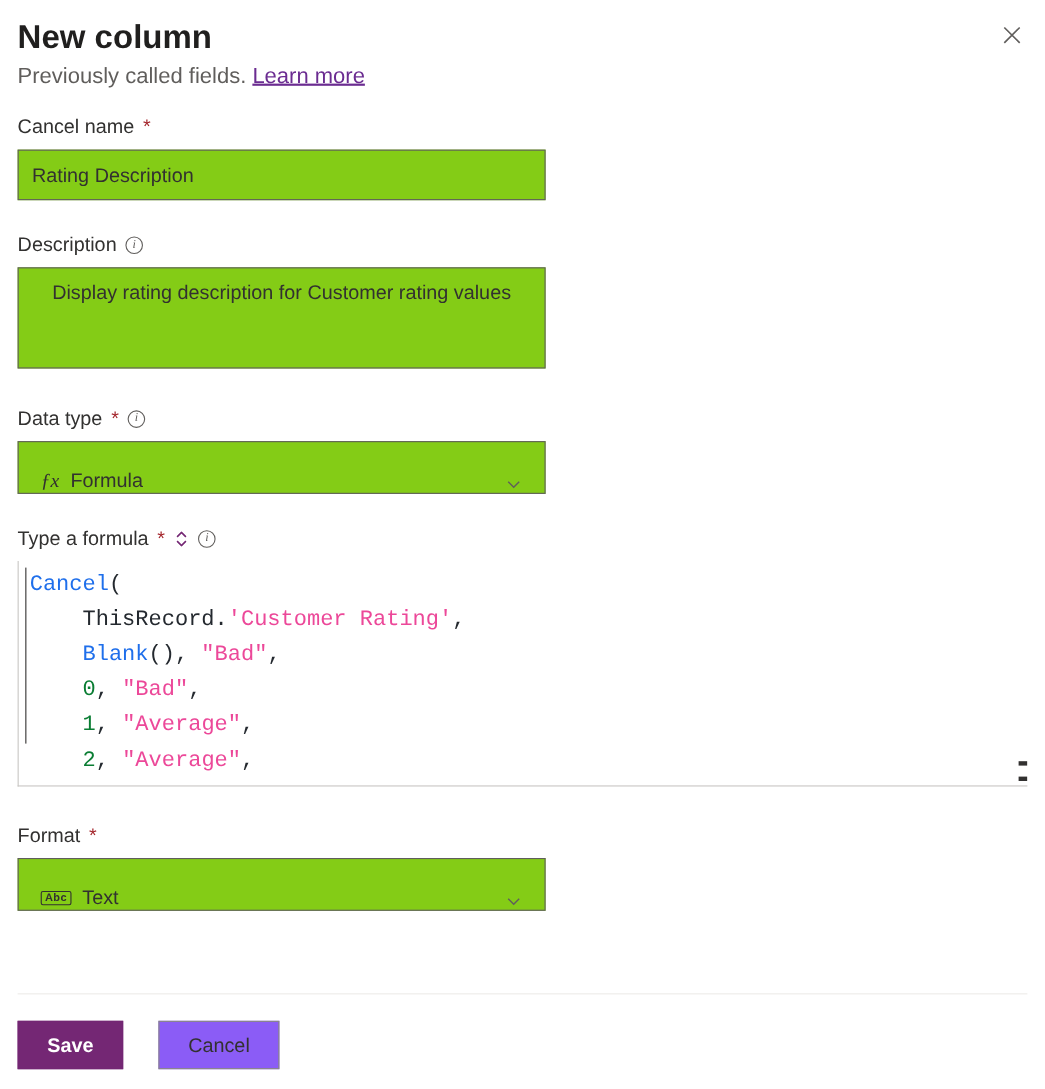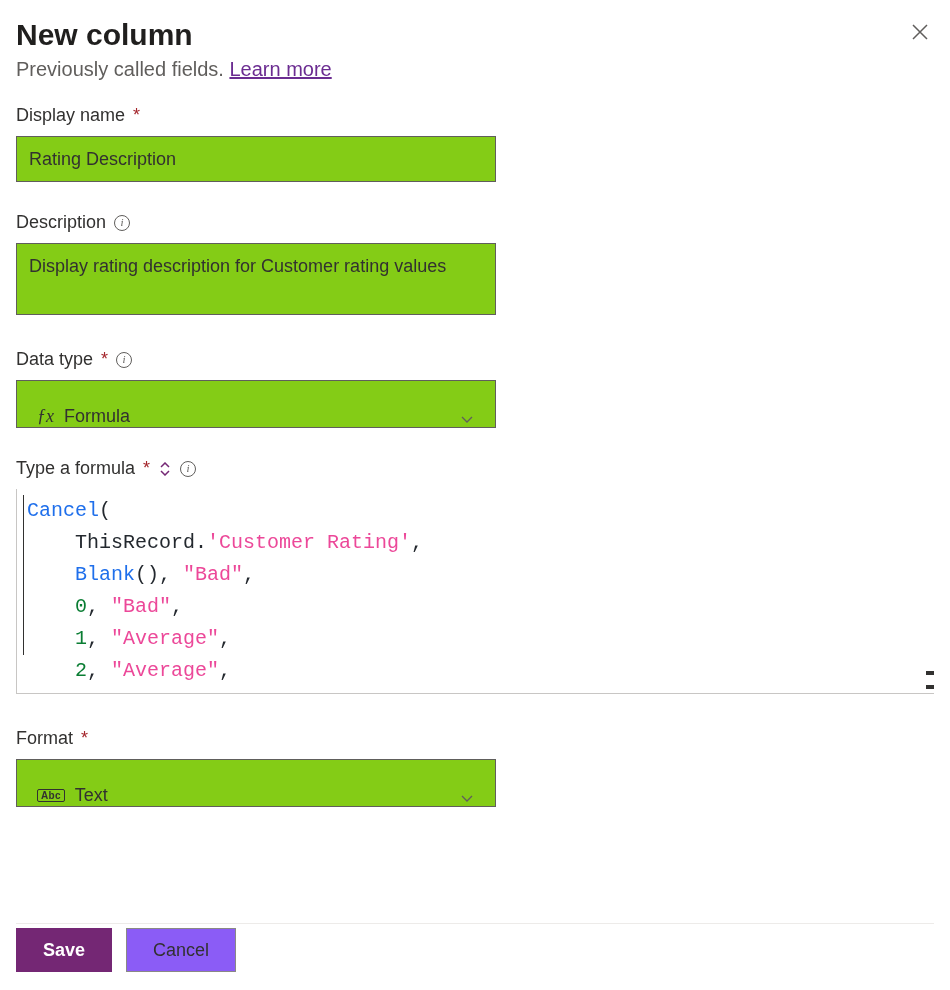--- a/index.html
+++ b/index.html
@@ -75,24 +75,25 @@
     background:#84cc16;
     font-family: inherit;
     font-size: 18px;
     color:#323130;
   }
   .text-input {
     height: 46px;
     padding: 0 12px;
   }
   .textarea-input {
-    height: 72px;
+    height: 92px;
     padding: 10px 12px;
     resize: none;
     line-height: 1.4;
+    text-align: center;
   }
   .select-wrap {
     height: 48px;
     display:flex;
     align-items:flex-end;
     padding: 0 20px;
     justify-content:space-between;
     cursor:pointer;
   }
   .select-left { display:flex; align-items:center; gap:10px; }
@@ -133,22 +134,22 @@
   .tok-punc { color:#24292f; }
   .cursor-line {
     position:absolute;
     left:6px; top:6px;
     width:1px; height:160px;
     background:#323130;
   }
   .footer-bar {
     margin-top:auto;
     border-top:1px solid #edebe9;
-    padding: 4px 0 18px 0;
-    display:flex; gap:14px;
+    padding: 24px 0 18px 0;
+    display:flex; gap:32px;
   }
   .btn {
     height:44px;
     padding:0 26px;
     font-size:18px;
     font-family:inherit;
     cursor:pointer;
     border:1px solid #8a8886;
     background:#8b5cf6;
     color:#323130;
@@ -192,21 +193,21 @@
       <span>
         <svg width="20" height="20" viewBox="0 0 20 20">
             <path d="M3 3 L17 17 M17 3 L3 17" stroke="#605e5c" stroke-width="1.5" fill="none"></path>
           </svg>
       </span>
     </button>
   </div>
 
   <div class="field-block">
     <div class="field-label">
-      <span>Display name</span>
+      <span>Cancel name</span>
       <span class="req">*</span>
     </div>
     <input class="text-input" value="Rating Description" style="">
   </div>
 
   <div class="field-block">
     <div class="field-label">
       <span>Description</span>
       <span class="info-icon">i</span>
     </div>

